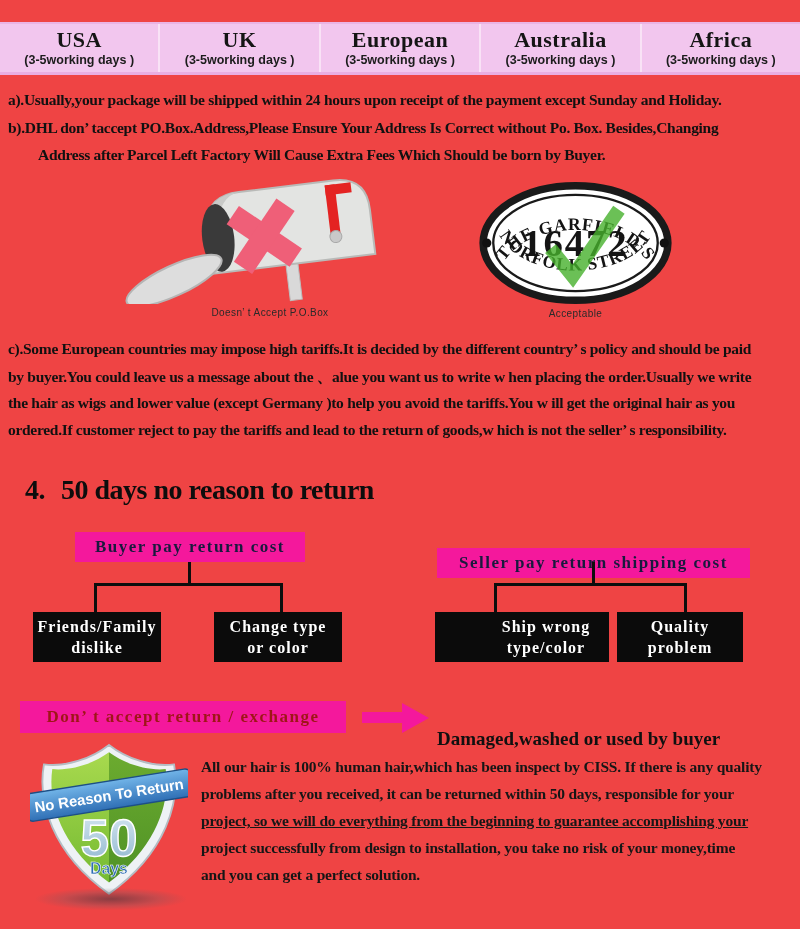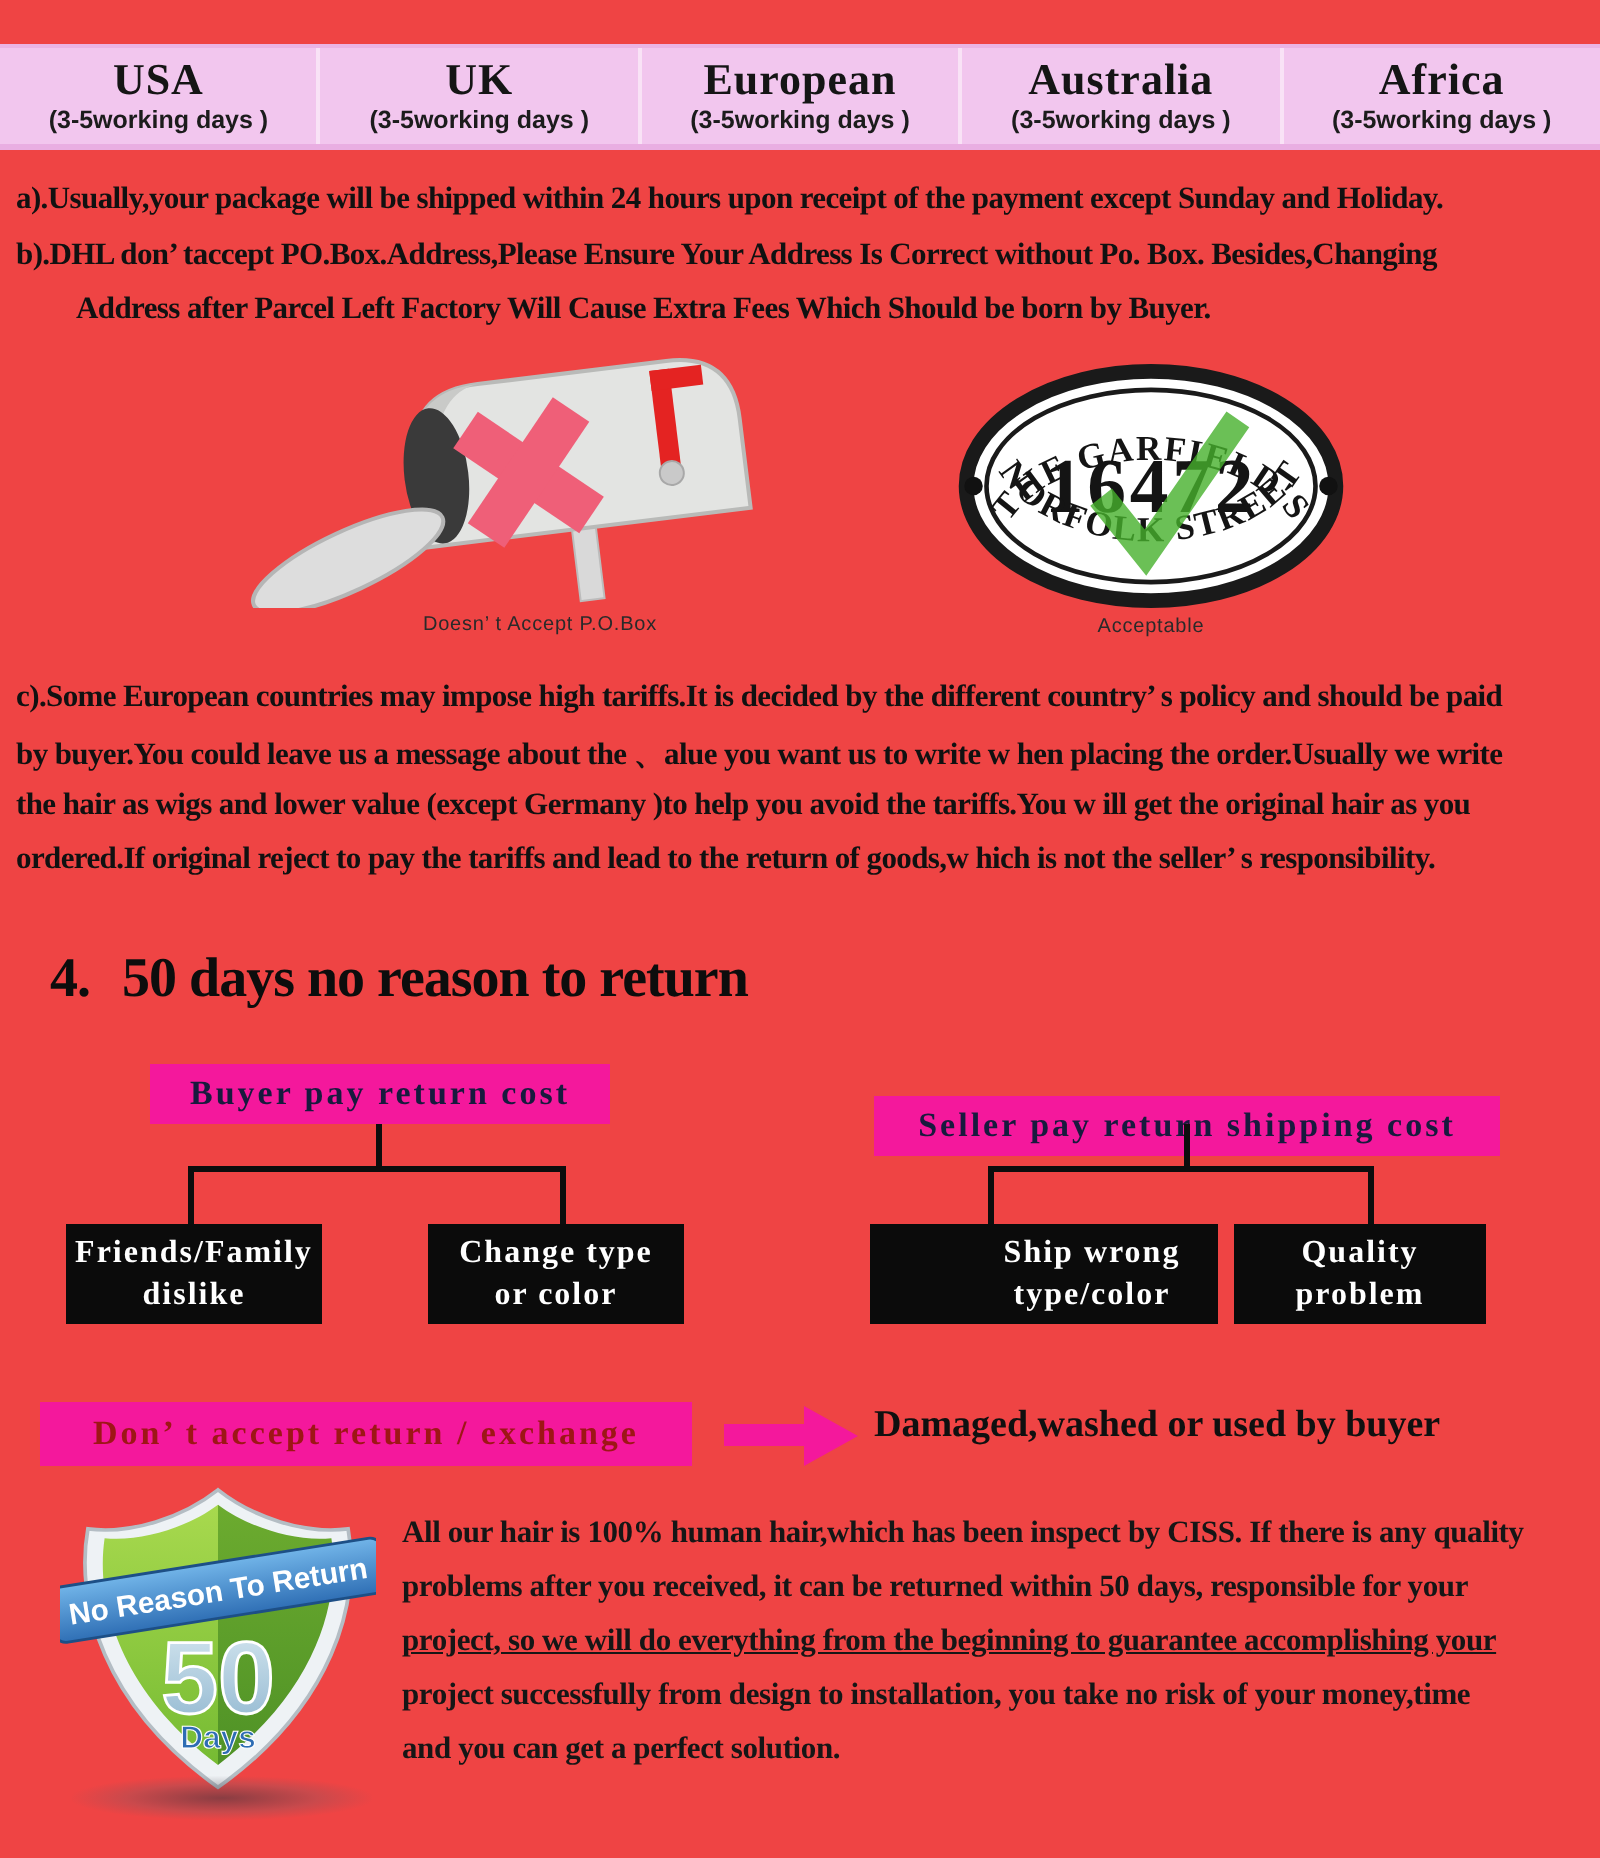--- a/index.html
+++ b/index.html
@@ -28,21 +28,21 @@
   .blackbox{background:#0b0b0b;color:#fff;font-weight:700;font-size:16px;letter-spacing:1px;
             display:flex;flex-direction:column;align-items:center;justify-content:center;
             line-height:21px;text-align:center;}
   .blackbox div:empty{display:none;}
   .conn{background:#0d0d0d;}
   
   .dont-label{color:#9e1616;}
   .arrow-shaft{background:#f4189c;}
   .arrow-head{width:0;height:0;border-top:15px solid transparent;border-bottom:15px solid transparent;
               border-left:27px solid #f4189c;}
-  .result-text{font-weight:700;font-size:19px;color:#101010;letter-spacing:0px;white-space:nowrap;}
+  .result-text{font-weight:700;font-size:19px;color:#101010;letter-spacing:0px;white-space:nowrap;margin-top:26px;}
   
   .guarantee-line{font-weight:700;font-size:15.5px;color:#161616;letter-spacing:-0.2px;white-space:nowrap;}
   .shield-shadow{background:radial-gradient(ellipse at center, rgba(55,55,65,.55) 0%, rgba(90,90,100,.25) 45%, rgba(255,255,255,0) 72%);}
 </style>
 </head>
 <body>
 
 <div id="screen">
 
   <div class="abs banner">
@@ -108,21 +108,21 @@
     <text font-family="Liberation Serif, DejaVu Serif, serif" font-weight="700" font-size="19" fill="#141414" letter-spacing="1">
       <textPath href="#botArc" startOffset="50%" text-anchor="middle">NORFOLK STREET</textPath>
     </text>
     <path d="M 78 72 L 102 102 L 152 30" fill="none" stroke="#46b02c" stroke-width="15" stroke-opacity="0.8"></path>
   </svg>
   <div class="abs caption" style="left:478px;top:308px;width:195px;">Acceptable</div>
 
   <div class="abs para" style="left:8px;top:340px;">c).Some European countries may impose high tariffs.It is decided by the different country’ s policy and should be paid</div>
   <div class="abs para" style="left:8px;top:367px;">by buyer.You could leave us a message about the 、alue you want us to write w hen placing the order.Usually we write</div>
   <div class="abs para" style="left:8px;top:394px;">the hair as wigs and lower value (except Germany )to help you avoid the tariffs.You w ill get the original hair as you</div>
-  <div class="abs para" style="left:8px;top:421px;">ordered.If original reject to pay the tariffs and lead to the return of goods,w hich is not the seller’ s  responsibility.</div>
+  <div class="abs para" style="left:8px;top:421px;">ordered.If customer reject to pay the tariffs and lead to the return of goods,w hich is not the seller’ s  responsibility.</div>
 
   <div class="abs heading" style="left:25px;top:474px;">
     <span class="num">4.</span><span>50 days no reason to return</span>
   </div>
 
   <div class="abs pinkbox" style="left:75px;top:532px;width:230px;height:30px;text-align:center;">Buyer pay return cost</div>
   <div class="abs conn" style="left:188px;top:562px;width:3px;height:22px;"></div>
   <div class="abs conn" style="left:94px;top:583px;width:189px;height:3px;"></div>
   <div class="abs conn" style="left:94px;top:583px;width:3px;height:29px;"></div>
   <div class="abs conn" style="left:280px;top:583px;width:3px;height:29px;"></div>

